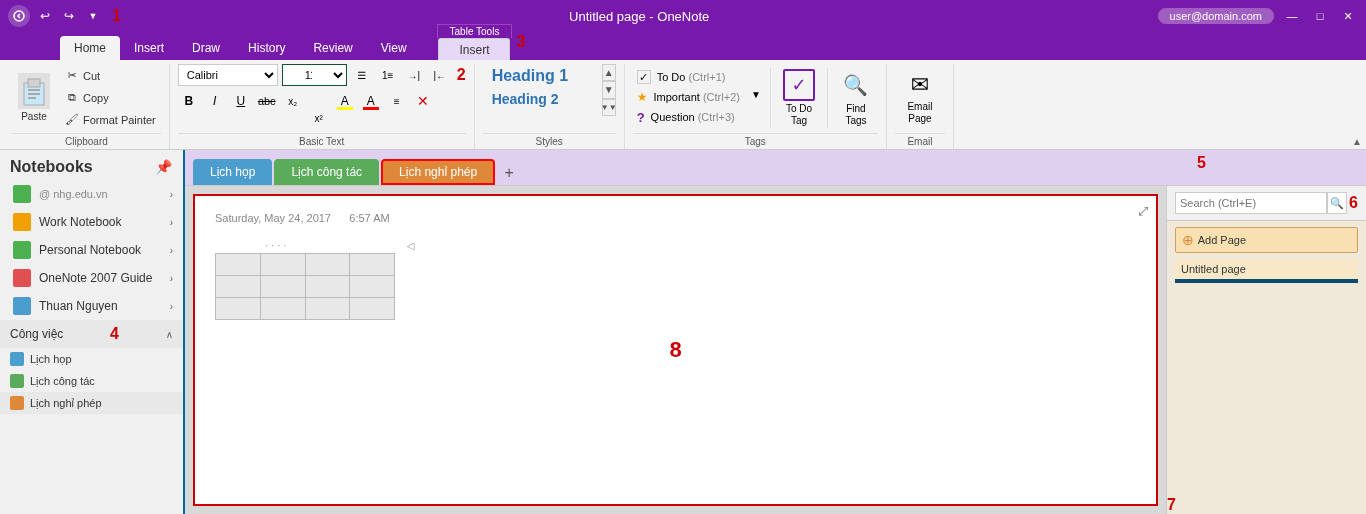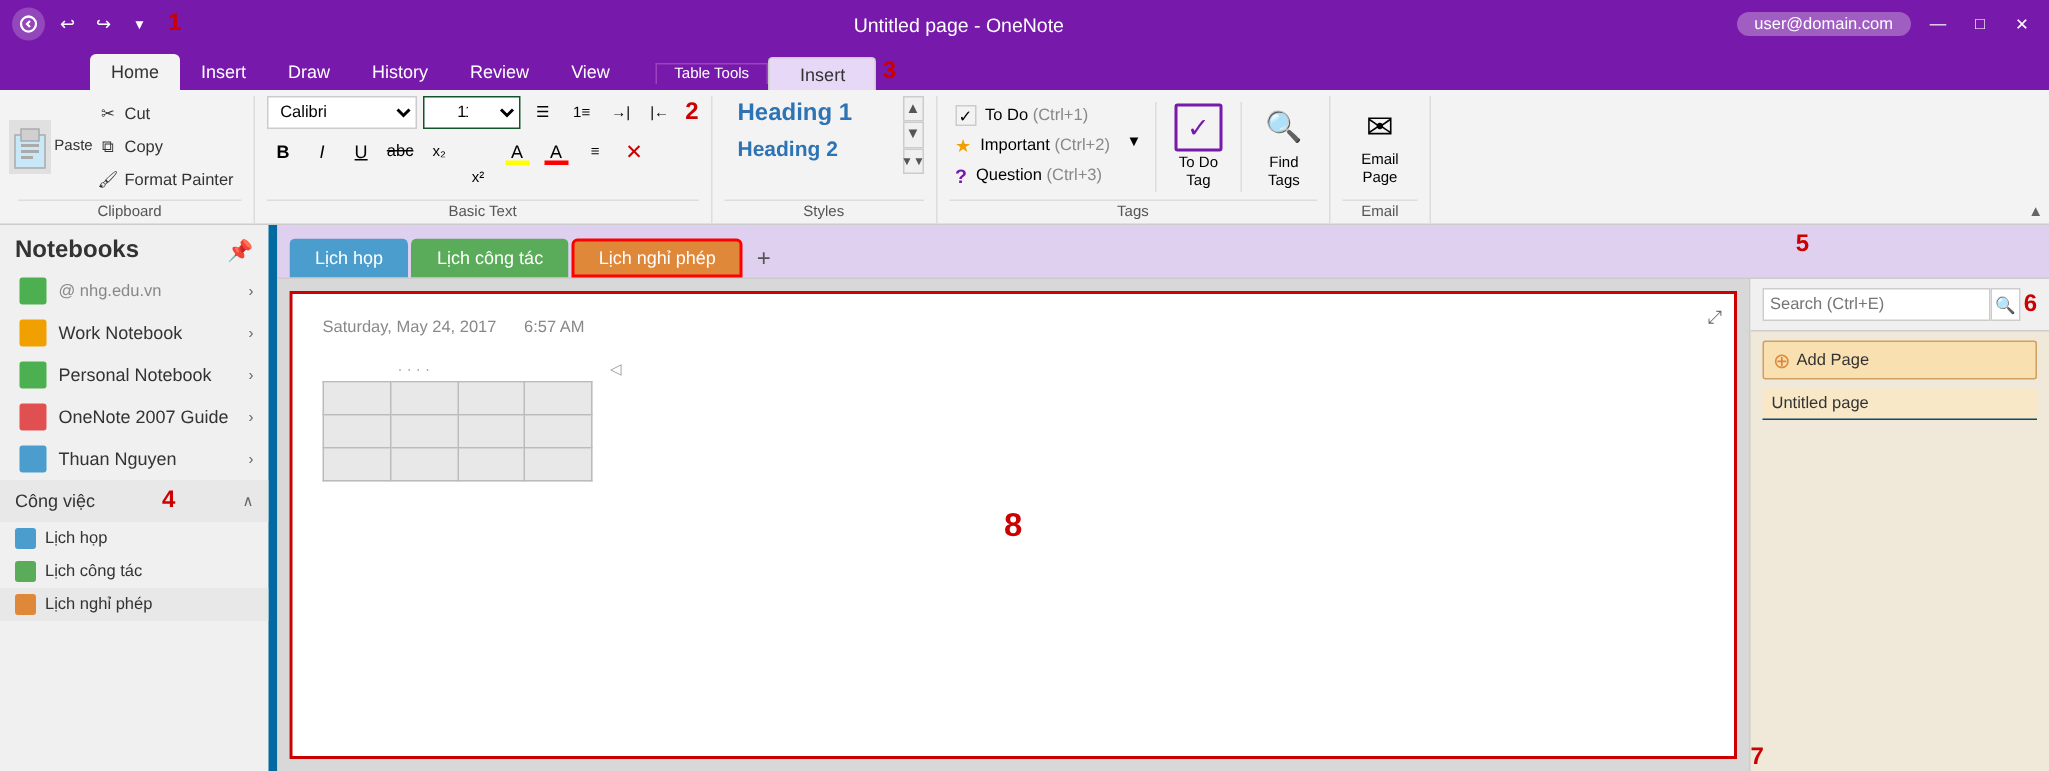--- a/index.html
+++ b/index.html
@@ -66,20 +66,21 @@
       border-top: 1px solid #ddd;
       margin-top: 2px;
     }
 
     
     .clipboard-group { min-width: 80px; }
     .paste-btn {
       width: 44px;
       height: 60px;
       display: flex;
+      flex-direction: column;
       align-items: center;
       justify-content: center;
       cursor: pointer;
       border: 1px solid transparent;
       border-radius: 2px;
       font-size: 10px;
       color: #333;
       gap: 2px;
     }
     .paste-icon { width: 32px; height: 36px; background: #e0e0e0; position: relative; display: flex; align-items: center; justify-content: center; }
@@ -157,21 +158,21 @@
     
     .ribbon-collapse { position: absolute; right: 4px; bottom: 2px; cursor: pointer; font-size: 10px; color: #666; }
 
     
     .main-layout { display: flex; height: calc(514px - 32px - 28px - 90px); }
 
     
     .sidebar {
       width: 185px;
       background: #f0f0f0;
-      border-right: 6px solid #0369a1;
+      border-right: 2px solid #0369a1;
       display: flex;
       flex-direction: column;
       overflow: hidden;
     }
     .sidebar-header {
       padding: 8px 10px 4px 10px;
       display: flex;
       align-items: center;
       justify-content: space-between;
     }
@@ -259,21 +260,21 @@
     }
     .search-btn { width: 22px; height: 22px; border: 1px solid #ccc; background: white; cursor: pointer; display: flex; align-items: center; justify-content: center; font-size: 11px; }
     .add-page-btn {
       margin: 6px 8px; display: flex; align-items: center; gap: 4px;
       cursor: pointer; padding: 4px 6px; border: 1px solid #d0a060;
       background: #f8e0b0; border-radius: 2px; font-size: 11px; color: #333;
     }
     .page-list { flex: 1; padding: 0 8px; }
     .page-item {
       padding: 4px 6px; cursor: pointer; font-size: 11px; color: #333;
-      border-bottom: 1px solid #0c4a6e;
+      border-bottom: 4px solid #0c4a6e;
     }
     .page-item.active { background: #f8e8c8; }
 
     
     .win-btn { width: 20px; height: 20px; display: flex; align-items: center; justify-content: center; cursor: pointer; font-size: 11px; color: white; }
 
     
     .file-btn {
       background: #5a0080; color: white; padding: 4px 14px; font-size: 12px;
       cursor: pointer; height: 28px; display: flex; align-items: center;
@@ -318,21 +319,21 @@
 
     <div class="file-btn">File</div>
     <div style="display:flex; align-items:flex-end; padding-left:60px; flex:1;">
       <div class="ribbon-tab active">Home</div>
       <div class="ribbon-tab">Insert</div>
       <div class="ribbon-tab">Draw</div>
       <div class="ribbon-tab">History</div>
       <div class="ribbon-tab">Review</div>
       <div class="ribbon-tab">View</div>
 
-      <div style="display:flex; flex-direction:row; align-items:center; margin-left:16px;">
+      <div style="display:flex; flex-direction:column; align-items:center; margin-left:16px;">
         <div style="background:#7719aa; color:white; font-size:10px; padding:1px 12px; border:1px solid #a040c0; border-bottom:none;">Table Tools</div>
         <div style="background:#e8d8f8; color:#333; font-size:12px; padding:4px 20px; cursor:pointer; border:1px solid #ccc; border-bottom:none; border-radius:3px 3px 0 0; display:flex; align-items:center; height:22px;">Insert</div>
       </div>
 
       <span style="color:#c00;font-weight:bold;font-size:16px;margin-left:4px;align-self:center;">3</span>
     </div>
   </div>
 
   <div class="ribbon">
 

